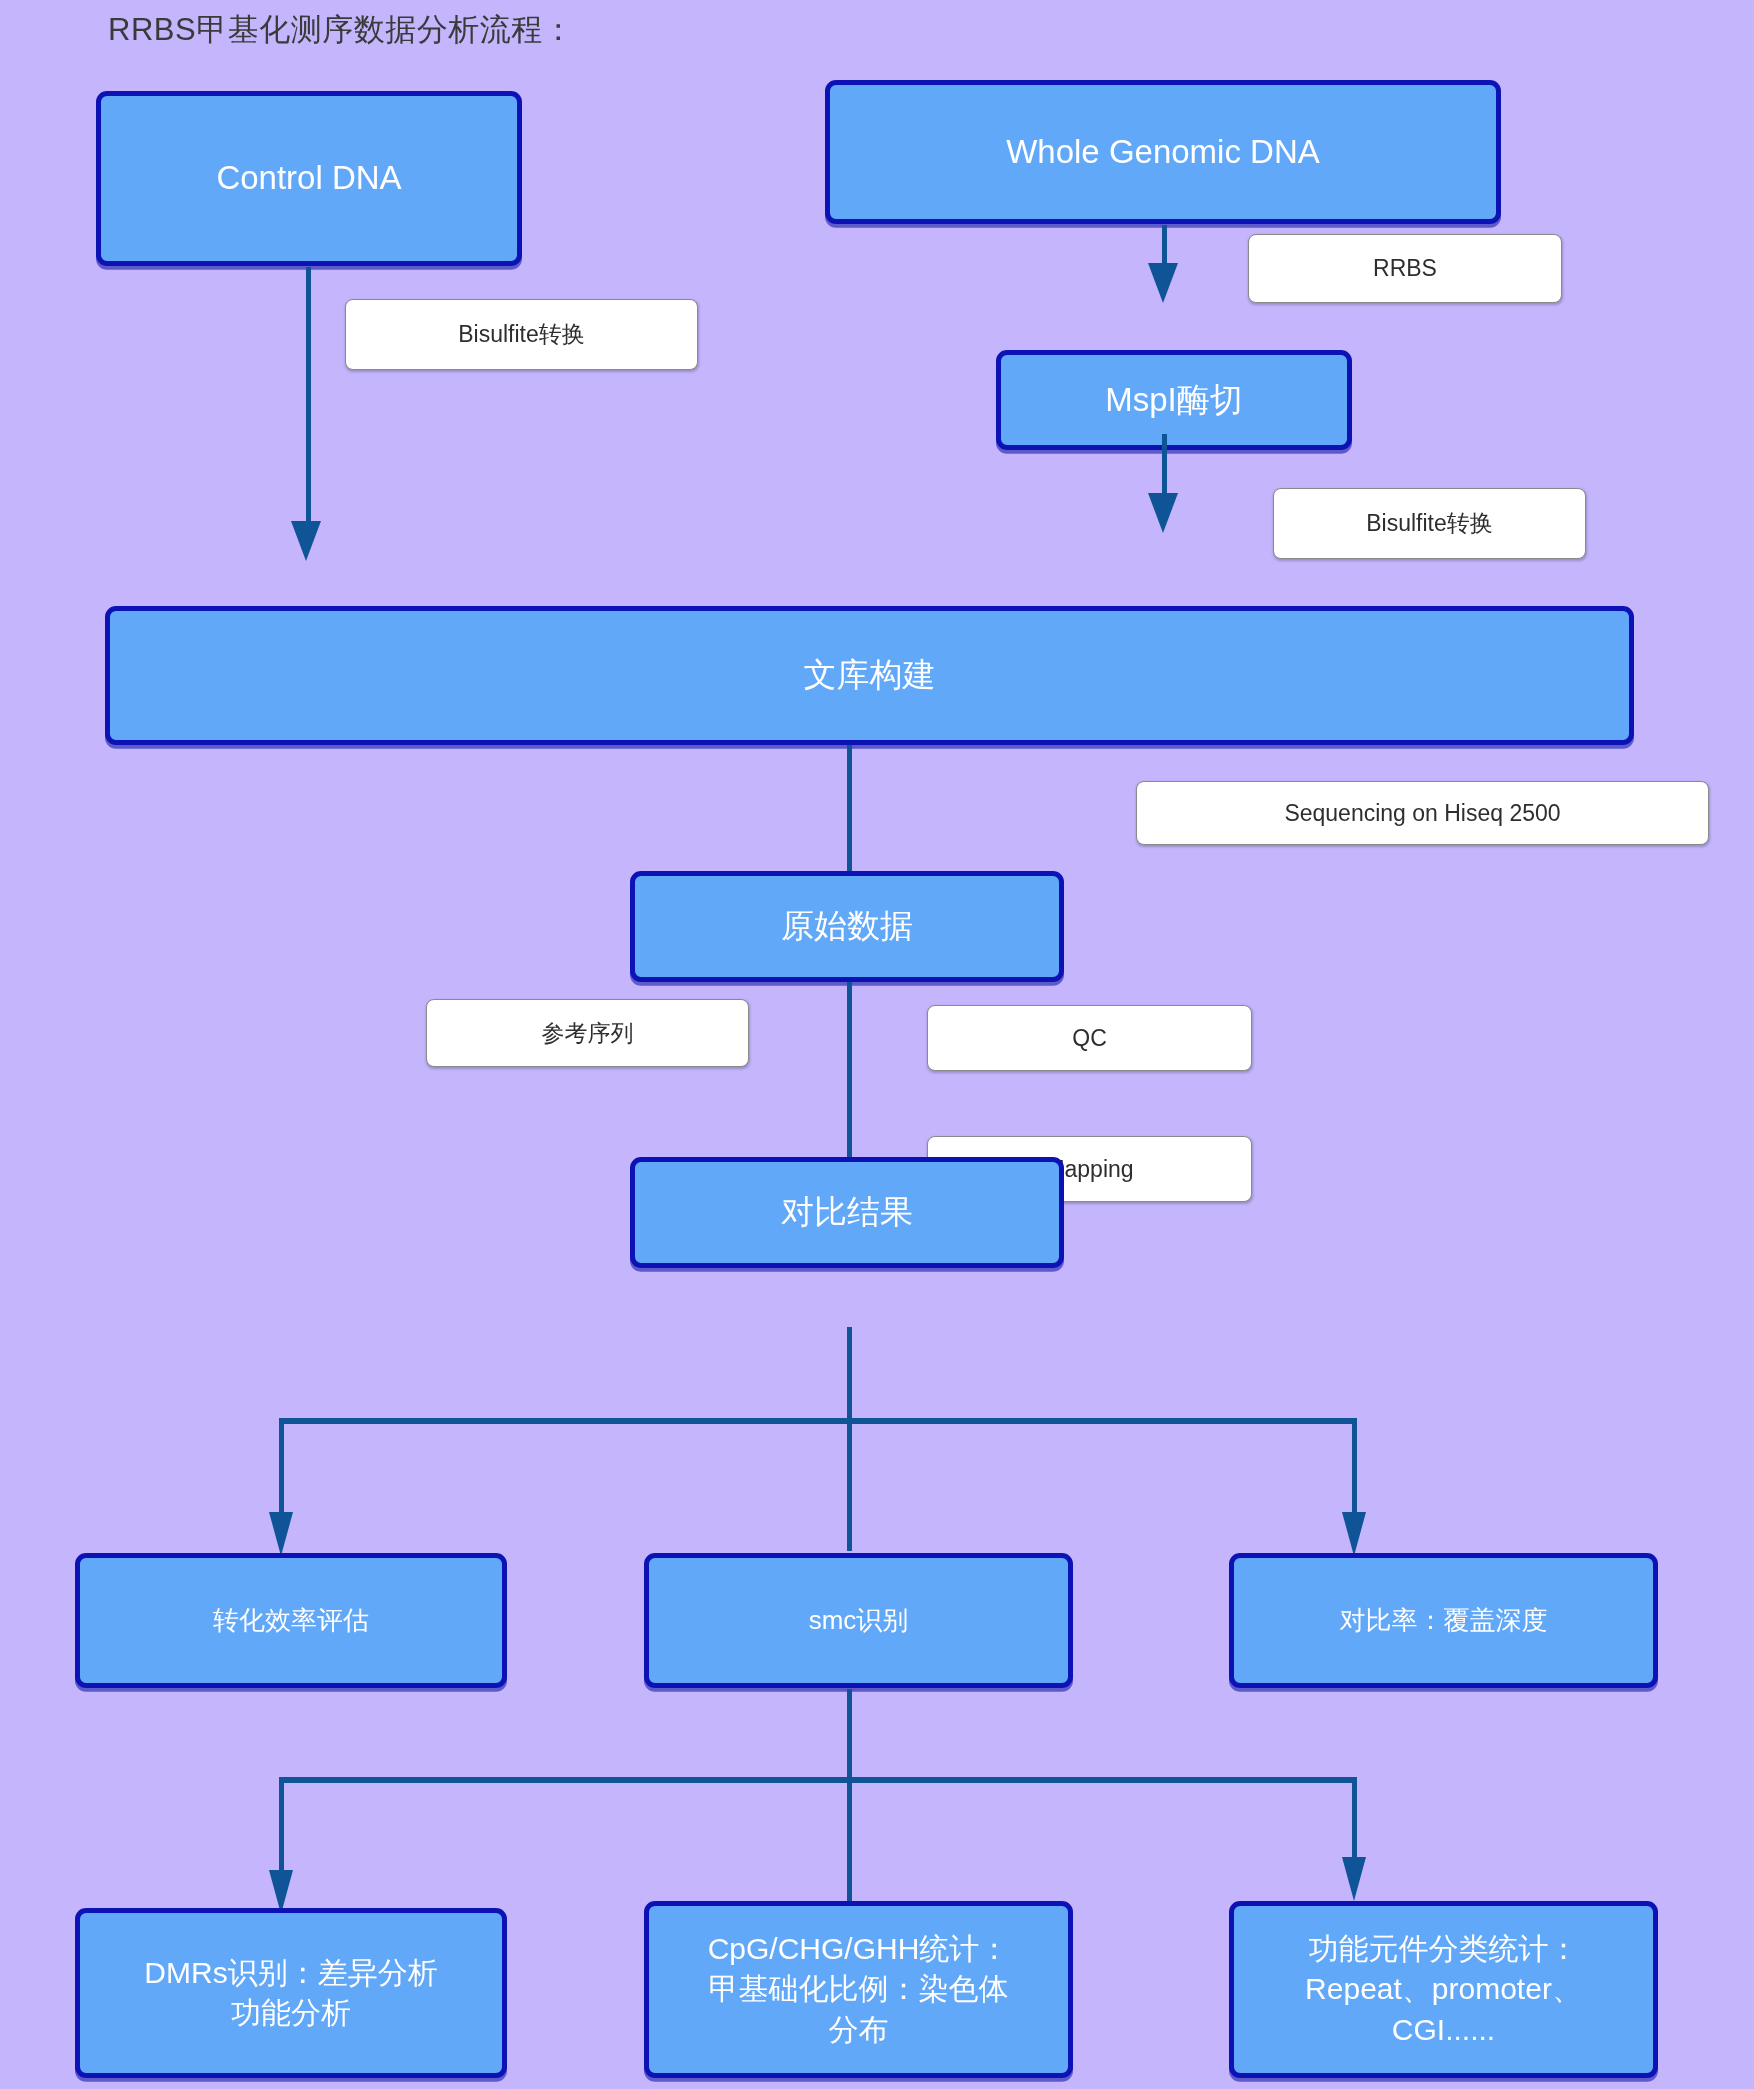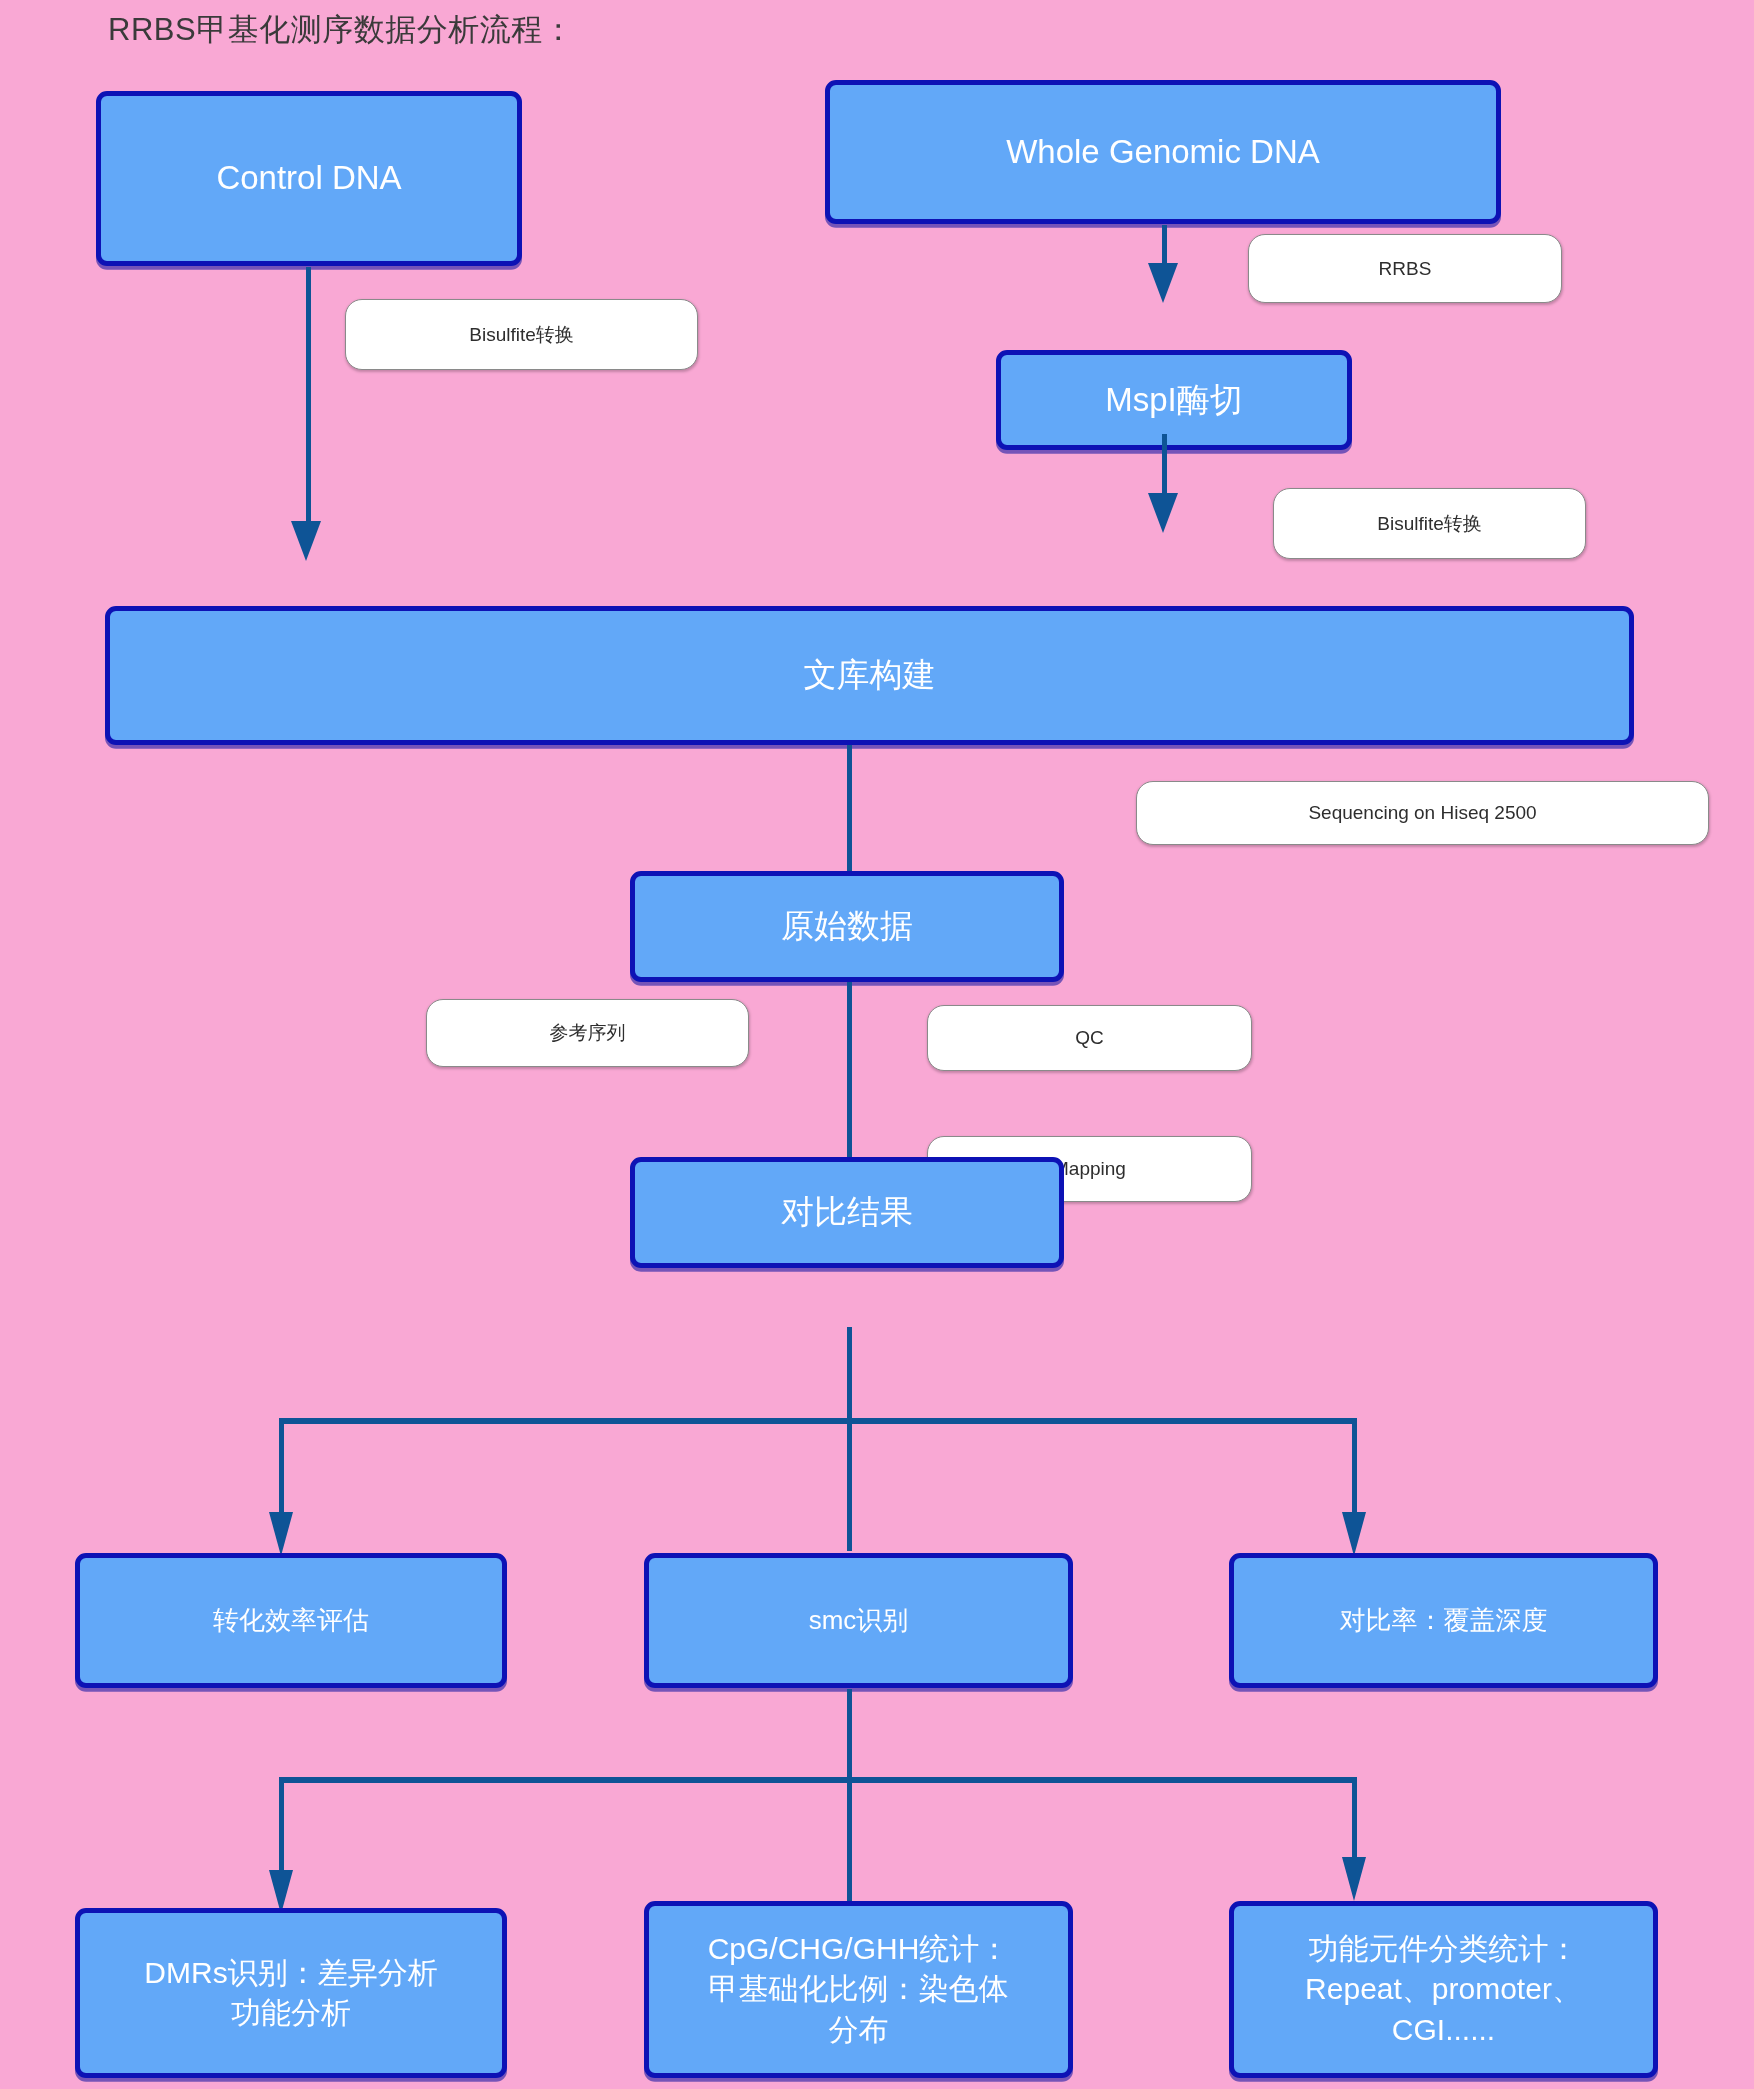--- a/index.html
+++ b/index.html
@@ -7,21 +7,21 @@
     padding: 0;
     background: #ffffff;
   }
   body {
     font-family: "Liberation Sans", "DejaVu Sans", sans-serif;
   }
   #canvas {
     position: relative;
     width: 1754px;
     height: 2090px;
-    background: #f9a8d4;
+    background: #c4b5fd;
     overflow: hidden;
   }
 
   
   .title {
     position: absolute;
     left: 108px;
     top: 9.1px;
     font-size: 31px;
     color: #3a3a3a;
@@ -48,27 +48,27 @@
   }
   .pbox.small { font-size: 26px; justify-content: center; }
   .pbox.multi { font-size: 30px; line-height: 1.35; }
 
   
   .lbox {
     position: absolute;
     box-sizing: border-box;
     background: #ffffff;
     border: 1.8px solid #8a8a8a;
-    border-radius: 17px;
+    border-radius: 8px;
     color: #2e2e2e;
     display: flex;
     align-items: center;
     justify-content: center;
     text-align: center;
-    font-size: 19px;
+    font-size: 23px;
     box-shadow: 0.9px 1.8px 2.7px rgba(0,0,0,0.22);
     white-space: nowrap;
   }
 
   
   .vline {
     position: absolute;
     background: #0e5496;
     width: 4.6px;
   }

